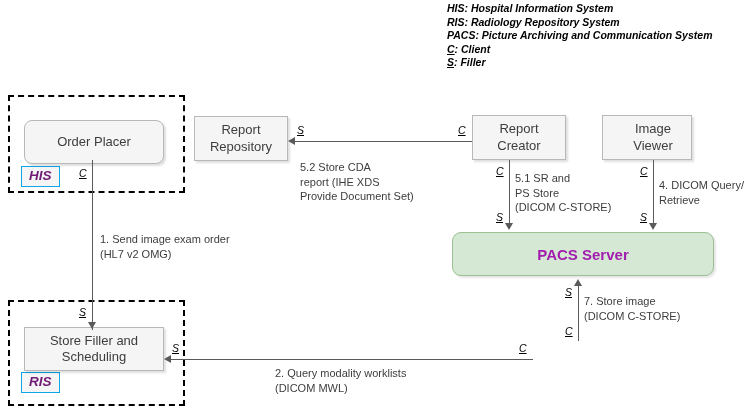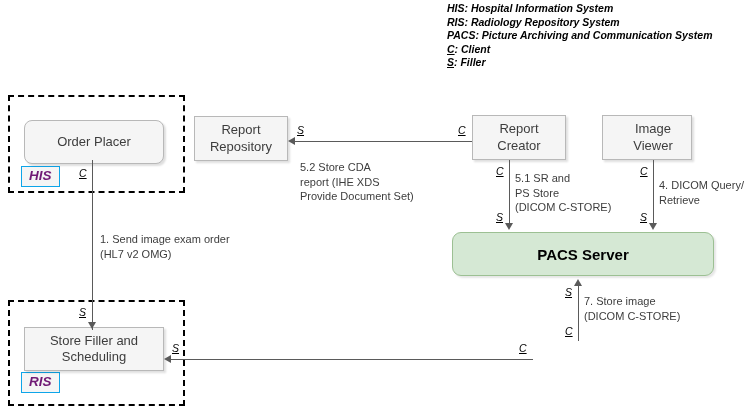--- a/index.html
+++ b/index.html
@@ -62,21 +62,21 @@
   #node-image-viewer{left:602px;top:115px;width:90px;height:45px;}
   #node-order-filler{left:24px;top:327px;width:140px;height:44px;}
   #node-modality{left:533px;top:340px;width:92px;height:38px;}
 
   
   #node-pacs{
     position:absolute;left:452px;top:232px;width:262px;height:44px;
     background:#d5e8d4;border:1px solid #9cc093;border-radius:9px;
     box-shadow:2px 2px 2px rgba(0,0,0,0.10);
     display:flex;align-items:center;justify-content:center;
-    font-size:15px;font-weight:bold;color:#000000;
+    font-size:15px;font-weight:bold;color:#a21caf;
     box-sizing:border-box;
   }
 
   
   .line{position:absolute;background:#5a5a5a;}
   .vline{width:1px;}
   .hline{height:1px;}
 
   
   .arrow{position:absolute;width:0;height:0;}
@@ -164,14 +164,16 @@
   <div class="arrow arrow-up" style="left:574px;top:279px;"></div>
   <div class="cs" style="left:565px;top:286px;">S</div>
   <div class="cs" style="left:565px;top:325px;">C</div>
   <div class="steplabel" style="left:584px;top:294px;width:125px;">7. Store image
 (DICOM C-STORE)</div>
 
   <div class="line hline" style="left:170px;top:359px;width:363px;"></div>
   <div class="arrow arrow-left" style="left:164px;top:355px;"></div>
   <div class="cs" style="left:172px;top:342px;">S</div>
   <div class="cs" style="left:519px;top:342px;">C</div>
+  <div class="steplabel" style="left:275px;top:366px;width:190px;">2. Query modality worklists
+(DICOM MWL)</div>
 
 </div>
 
 </body></html>

